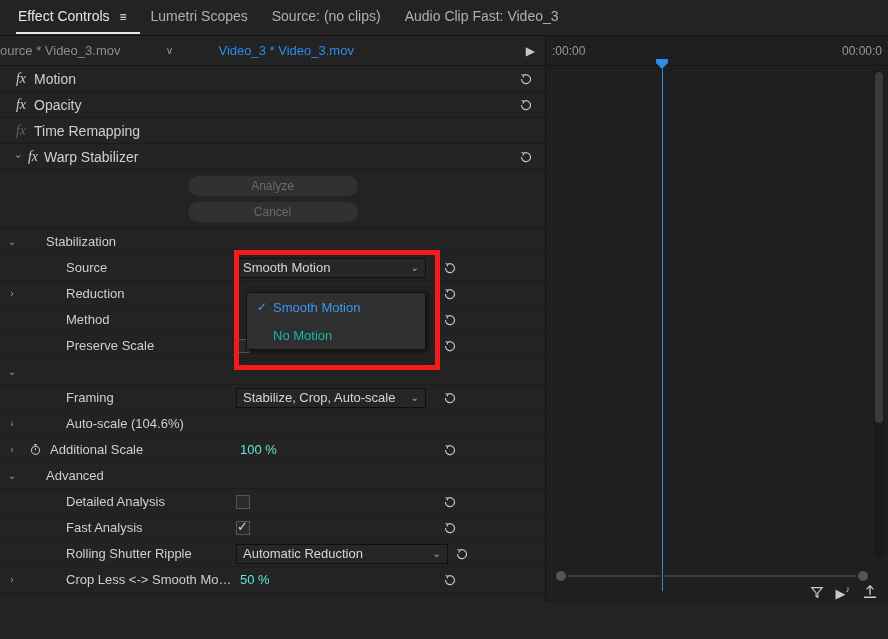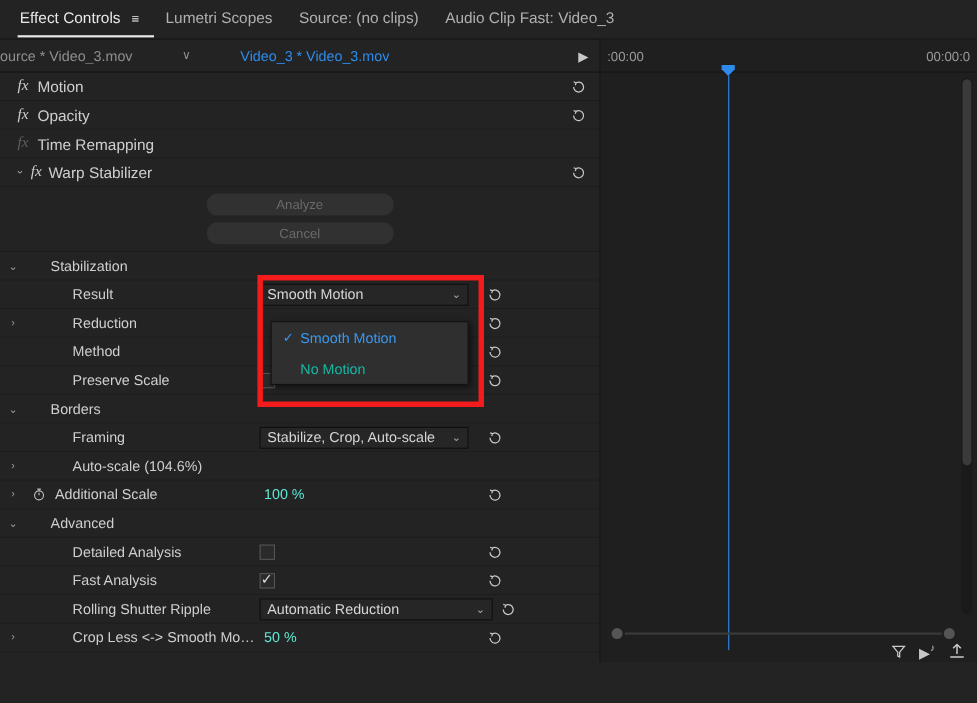--- a/index.html
+++ b/index.html
@@ -453,21 +453,21 @@
         <span class="chev-col">⌄</span>
         <span class="stop-col"></span>
         <span class="name">Stabilization</span>
         <span class="ctrl"></span>
         <span class="resetc"></span>
       </div>
 
       <div class="param-row">
         <span class="chev-col"></span>
         <span class="stop-col"></span>
-        <span class="name s1">Result</span>
+        <span class="name s1">Source</span>
         <span class="ctrl">
           <span class="combo">
             <span>Smooth Motion</span>
             <span class="chev-d">⌄</span>
           </span>
         </span>
         <span class="resetc">
           <svg class="reset-icon" viewBox="0 0 24 16">
               <path d="M6 8 a6 6 0 1 0 3 -5"></path>
               <path d="M6 2 l3 1 l-1 3"></path>
@@ -512,21 +512,20 @@
           <svg class="reset-icon" viewBox="0 0 24 16">
               <path d="M6 8 a6 6 0 1 0 3 -5"></path>
               <path d="M6 2 l3 1 l-1 3"></path>
             </svg>
         </span>
       </div>
 
       <div class="param-row">
         <span class="chev-col">⌄</span>
         <span class="stop-col"></span>
-        <span class="name">Borders</span>
         <span class="ctrl"></span>
         <span class="resetc"></span>
       </div>
 
       <div class="param-row">
         <span class="chev-col"></span>
         <span class="stop-col"></span>
         <span class="name s1">Framing</span>
         <span class="ctrl">
           <span class="combo">

